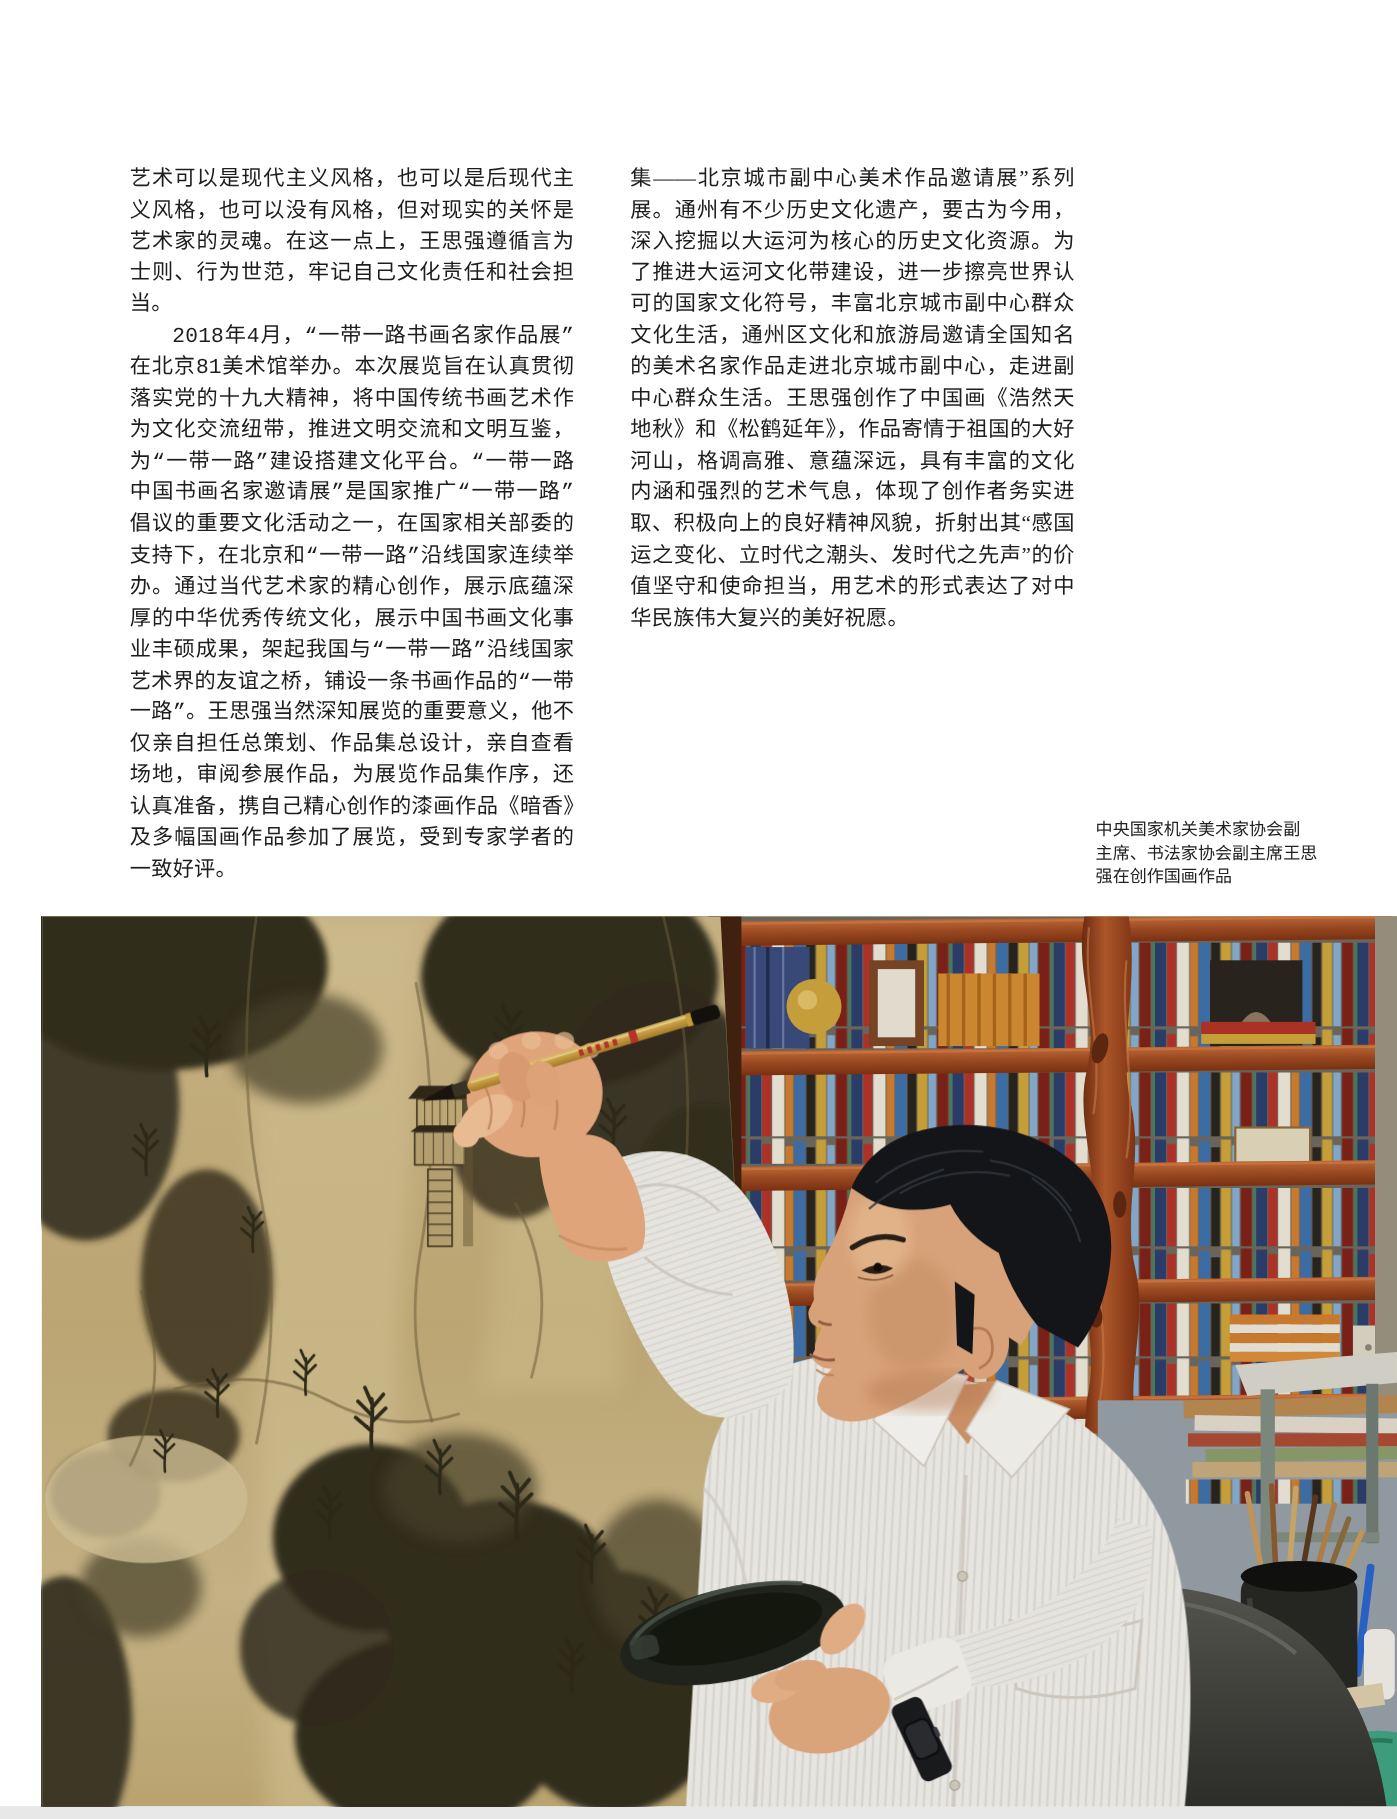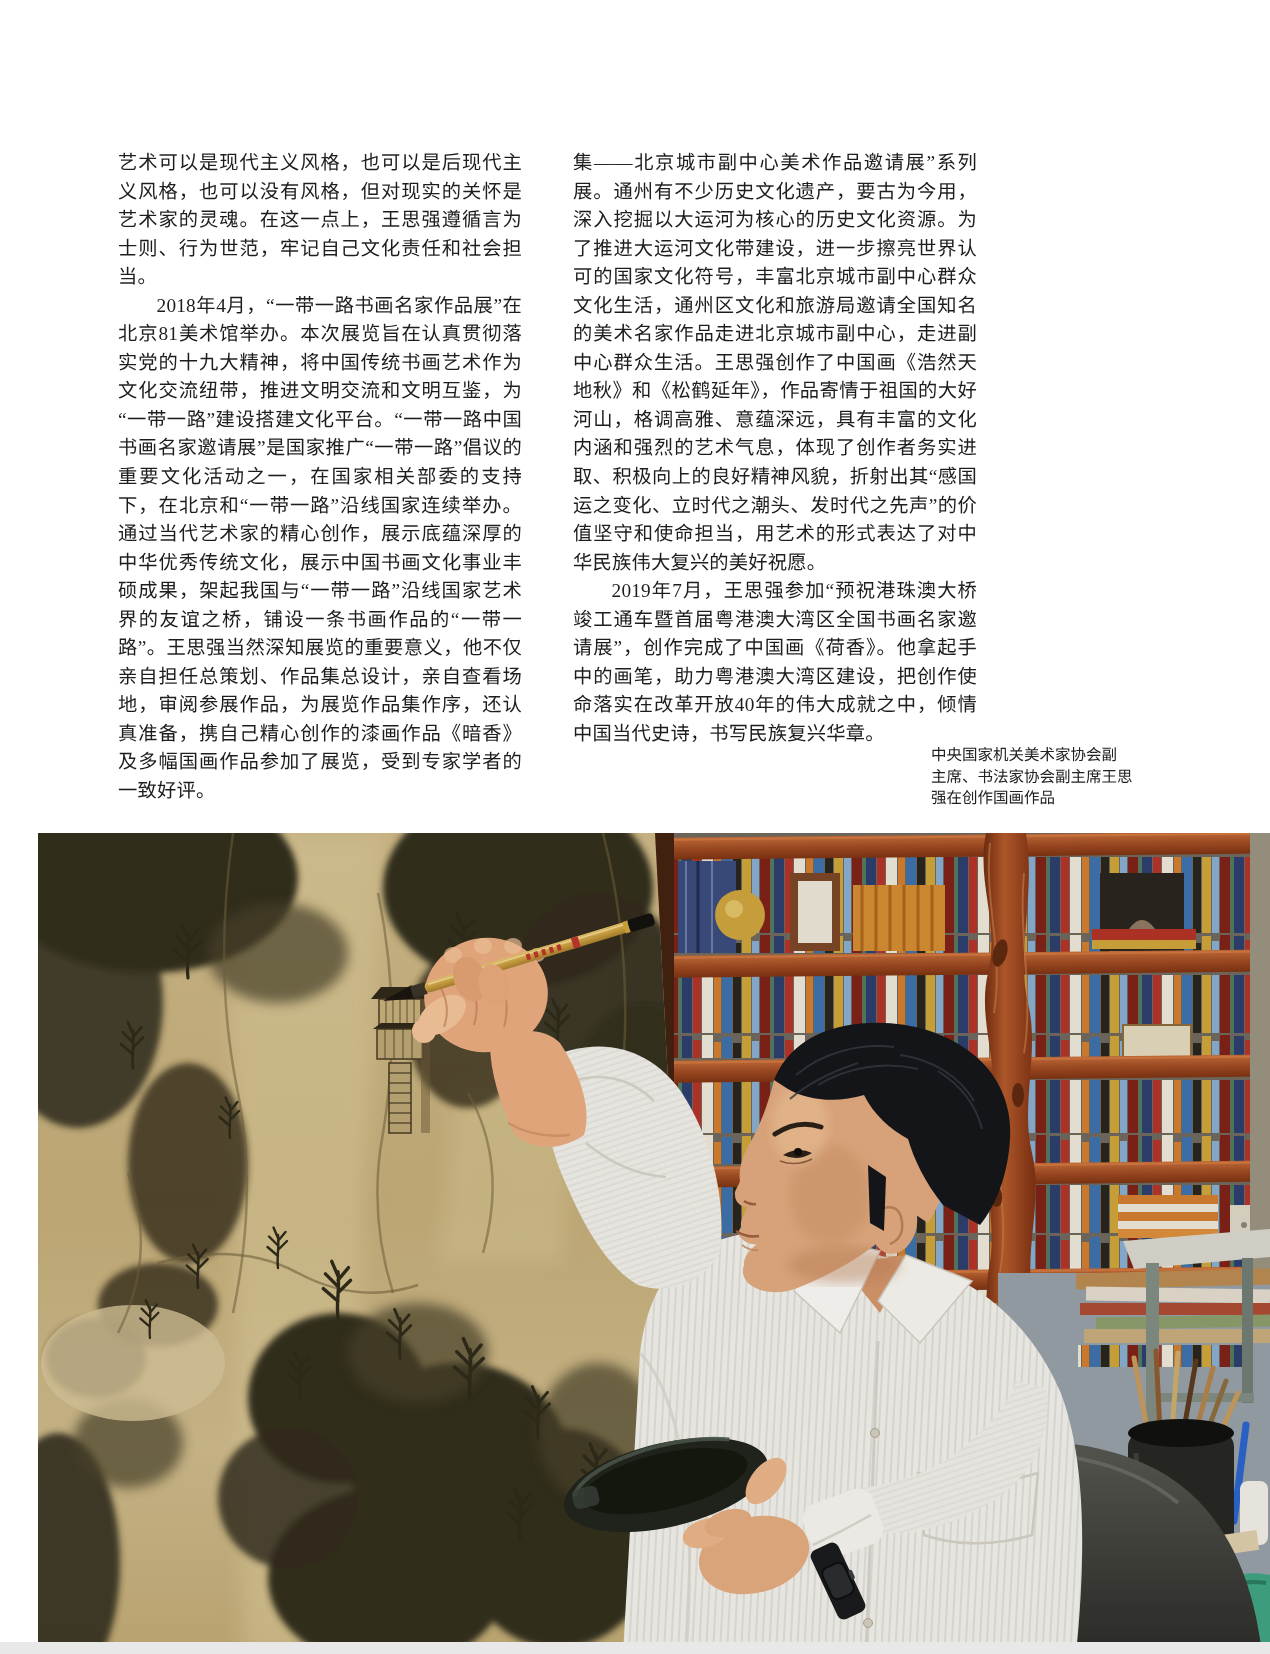--- a/index.html
+++ b/index.html
@@ -1,42 +1,41 @@
 <!DOCTYPE html>
 <html lang="zh-CN"><head>
 <meta charset="utf-8">
 <style>
   html,body{margin:0;padding:0;background:#e8e8e8}
   .page{position:relative;width:1270px;height:1642px;background:#ffffff;margin:0 auto;overflow:hidden;
         font-family:"Liberation Serif","DejaVu Serif",serif;}
   .col{position:absolute;top:149px;width:404px;font-size:19.3px;line-height:28.55px;
        text-align:justify;text-justify:inter-ideograph;color:#1d1d1d;letter-spacing:0.2px;}
   .col p{margin:0;padding:0;}
-  .col p.indent{text-indent:2em;}
+  .col p.indent{text-indent:2em;font-family:Liberation Mono, monospace;}
   .col-left{left:118px;}
   .col-right{left:573px;}
-  .caption{position:absolute;left:931px;top:744px;width:212px;
+  .caption{position:absolute;left:996px;top:744px;width:212px;
            font-family:"Liberation Sans","DejaVu Sans",sans-serif;
            font-size:15.5px;line-height:21.5px;font-weight:500;color:#222;white-space:pre-line;}
   .photo{position:absolute;left:38px;top:833px;width:1232px;height:821px;overflow:hidden;background:#c3ad7c;}
   .photo svg{display:block;}
 </style>
 </head>
 <body>
 
 <div class="page">
 
   <div class="col col-left">
       <p>艺术可以是现代主义风格，也可以是后现代主义风格，也可以没有风格，但对现实的关怀是艺术家的灵魂。在这一点上，王思强遵循言为士则、行为世范，牢记自己文化责任和社会担当。</p>
       <p class="indent">2018年4月，“一带一路书画名家作品展”在北京81美术馆举办。本次展览旨在认真贯彻落实党的十九大精神，将中国传统书画艺术作为文化交流纽带，推进文明交流和文明互鉴，为“一带一路”建设搭建文化平台。“一带一路中国书画名家邀请展”是国家推广“一带一路”倡议的重要文化活动之一，在国家相关部委的支持下，在北京和“一带一路”沿线国家连续举办。通过当代艺术家的精心创作，展示底蕴深厚的中华优秀传统文化，展示中国书画文化事业丰硕成果，架起我国与“一带一路”沿线国家艺术界的友谊之桥，铺设一条书画作品的“一带一路”。王思强当然深知展览的重要意义，他不仅亲自担任总策划、作品集总设计，亲自查看场地，审阅参展作品，为展览作品集作序，还认真准备，携自己精心创作的漆画作品《暗香》及多幅国画作品参加了展览，受到专家学者的一致好评。</p>
     </div>
 
   <div class="col col-right">
       <p>集——北京城市副中心美术作品邀请展”系列展。通州有不少历史文化遗产，要古为今用，深入挖掘以大运河为核心的历史文化资源。为了推进大运河文化带建设，进一步擦亮世界认可的国家文化符号，丰富北京城市副中心群众文化生活，通州区文化和旅游局邀请全国知名的美术名家作品走进北京城市副中心，走进副中心群众生活。王思强创作了中国画《浩然天地秋》和《松鹤延年》，作品寄情于祖国的大好河山，格调高雅、意蕴深远，具有丰富的文化内涵和强烈的艺术气息，体现了创作者务实进取、积极向上的良好精神风貌，折射出其“感国运之变化、立时代之潮头、发时代之先声”的价值坚守和使命担当，用艺术的形式表达了对中华民族伟大复兴的美好祝愿。</p>
-      <p class="indent">2019年7月，王思强参加“预祝港珠澳大桥竣工通车暨首届粤港澳大湾区全国书画名家邀请展”，创作完成了中国画《荷香》。他拿起手中的画笔，助力粤港澳大湾区建设，把创作使命落实在改革开放40年的伟大成就之中，倾情中国当代史诗，书写民族复兴华章。</p>
     </div>
 
   <div class="caption">中央国家机关美术家协会副
 主席、书法家协会副主席王思
 强在创作国画作品</div>
 
   <div class="photo">
     <svg width="1232" height="821" viewBox="0 0 1232 821" xmlns="http://www.w3.org/2000/svg">
       <defs>
         <filter id="b3">

